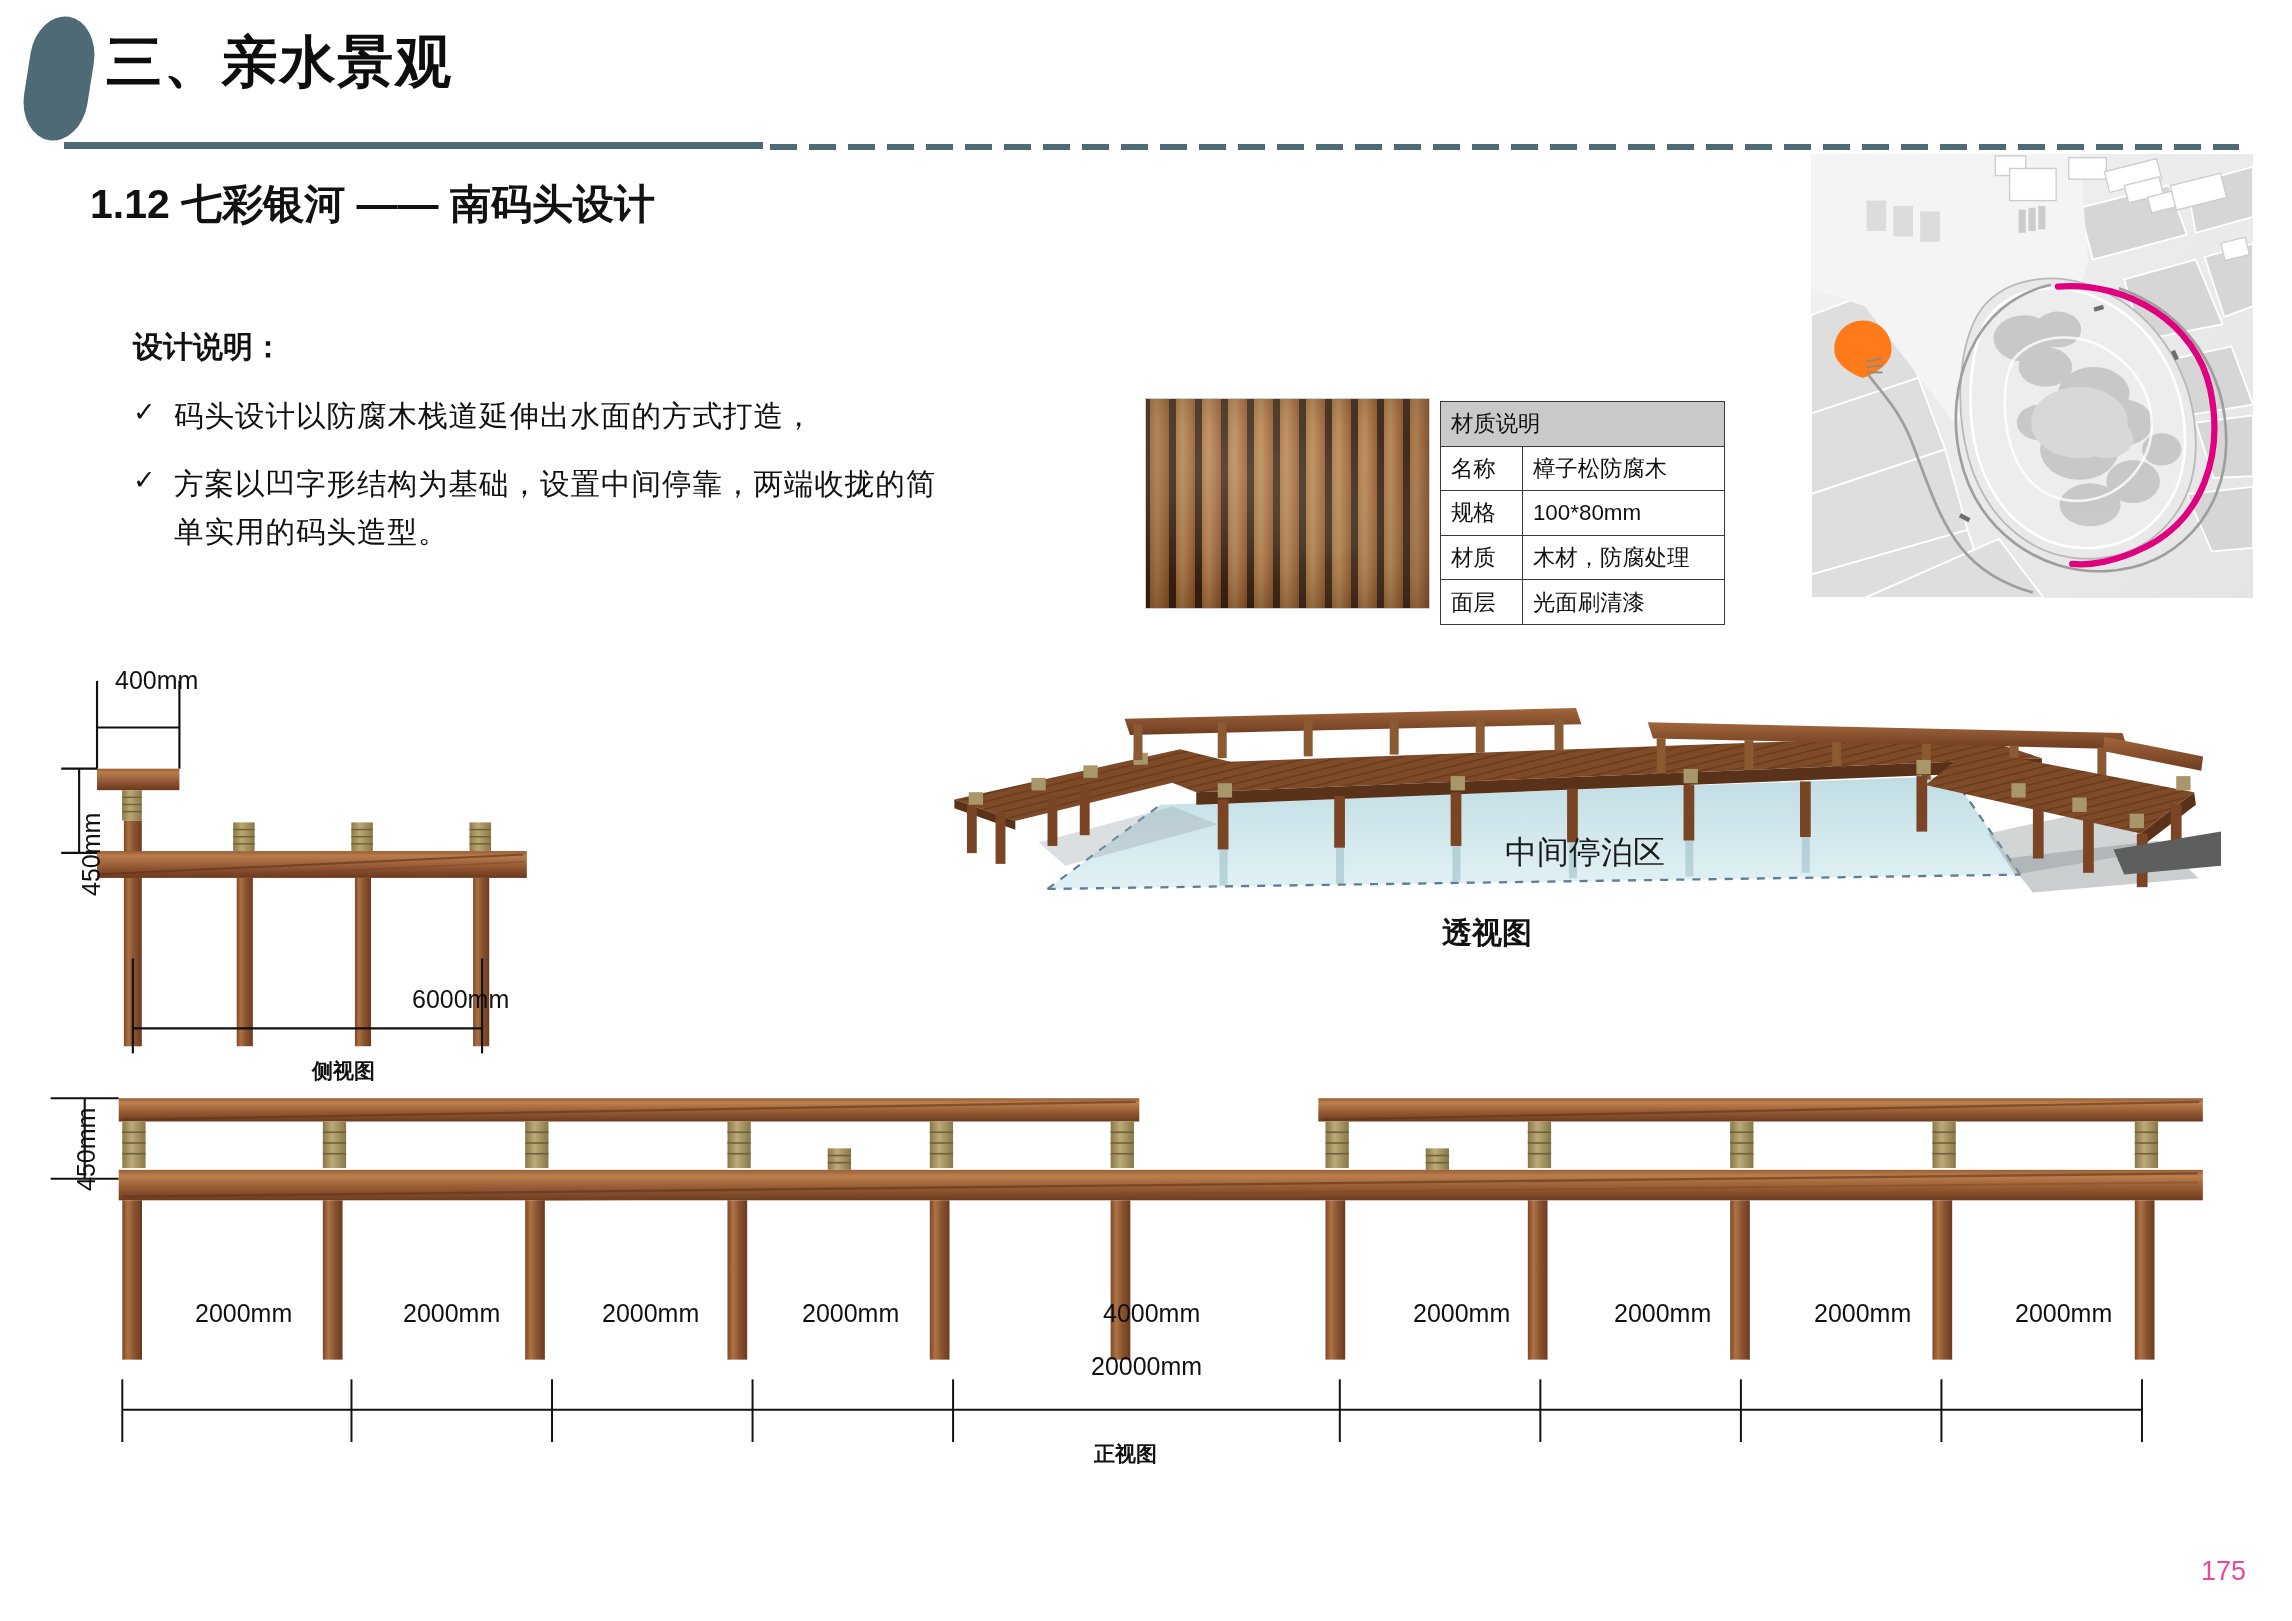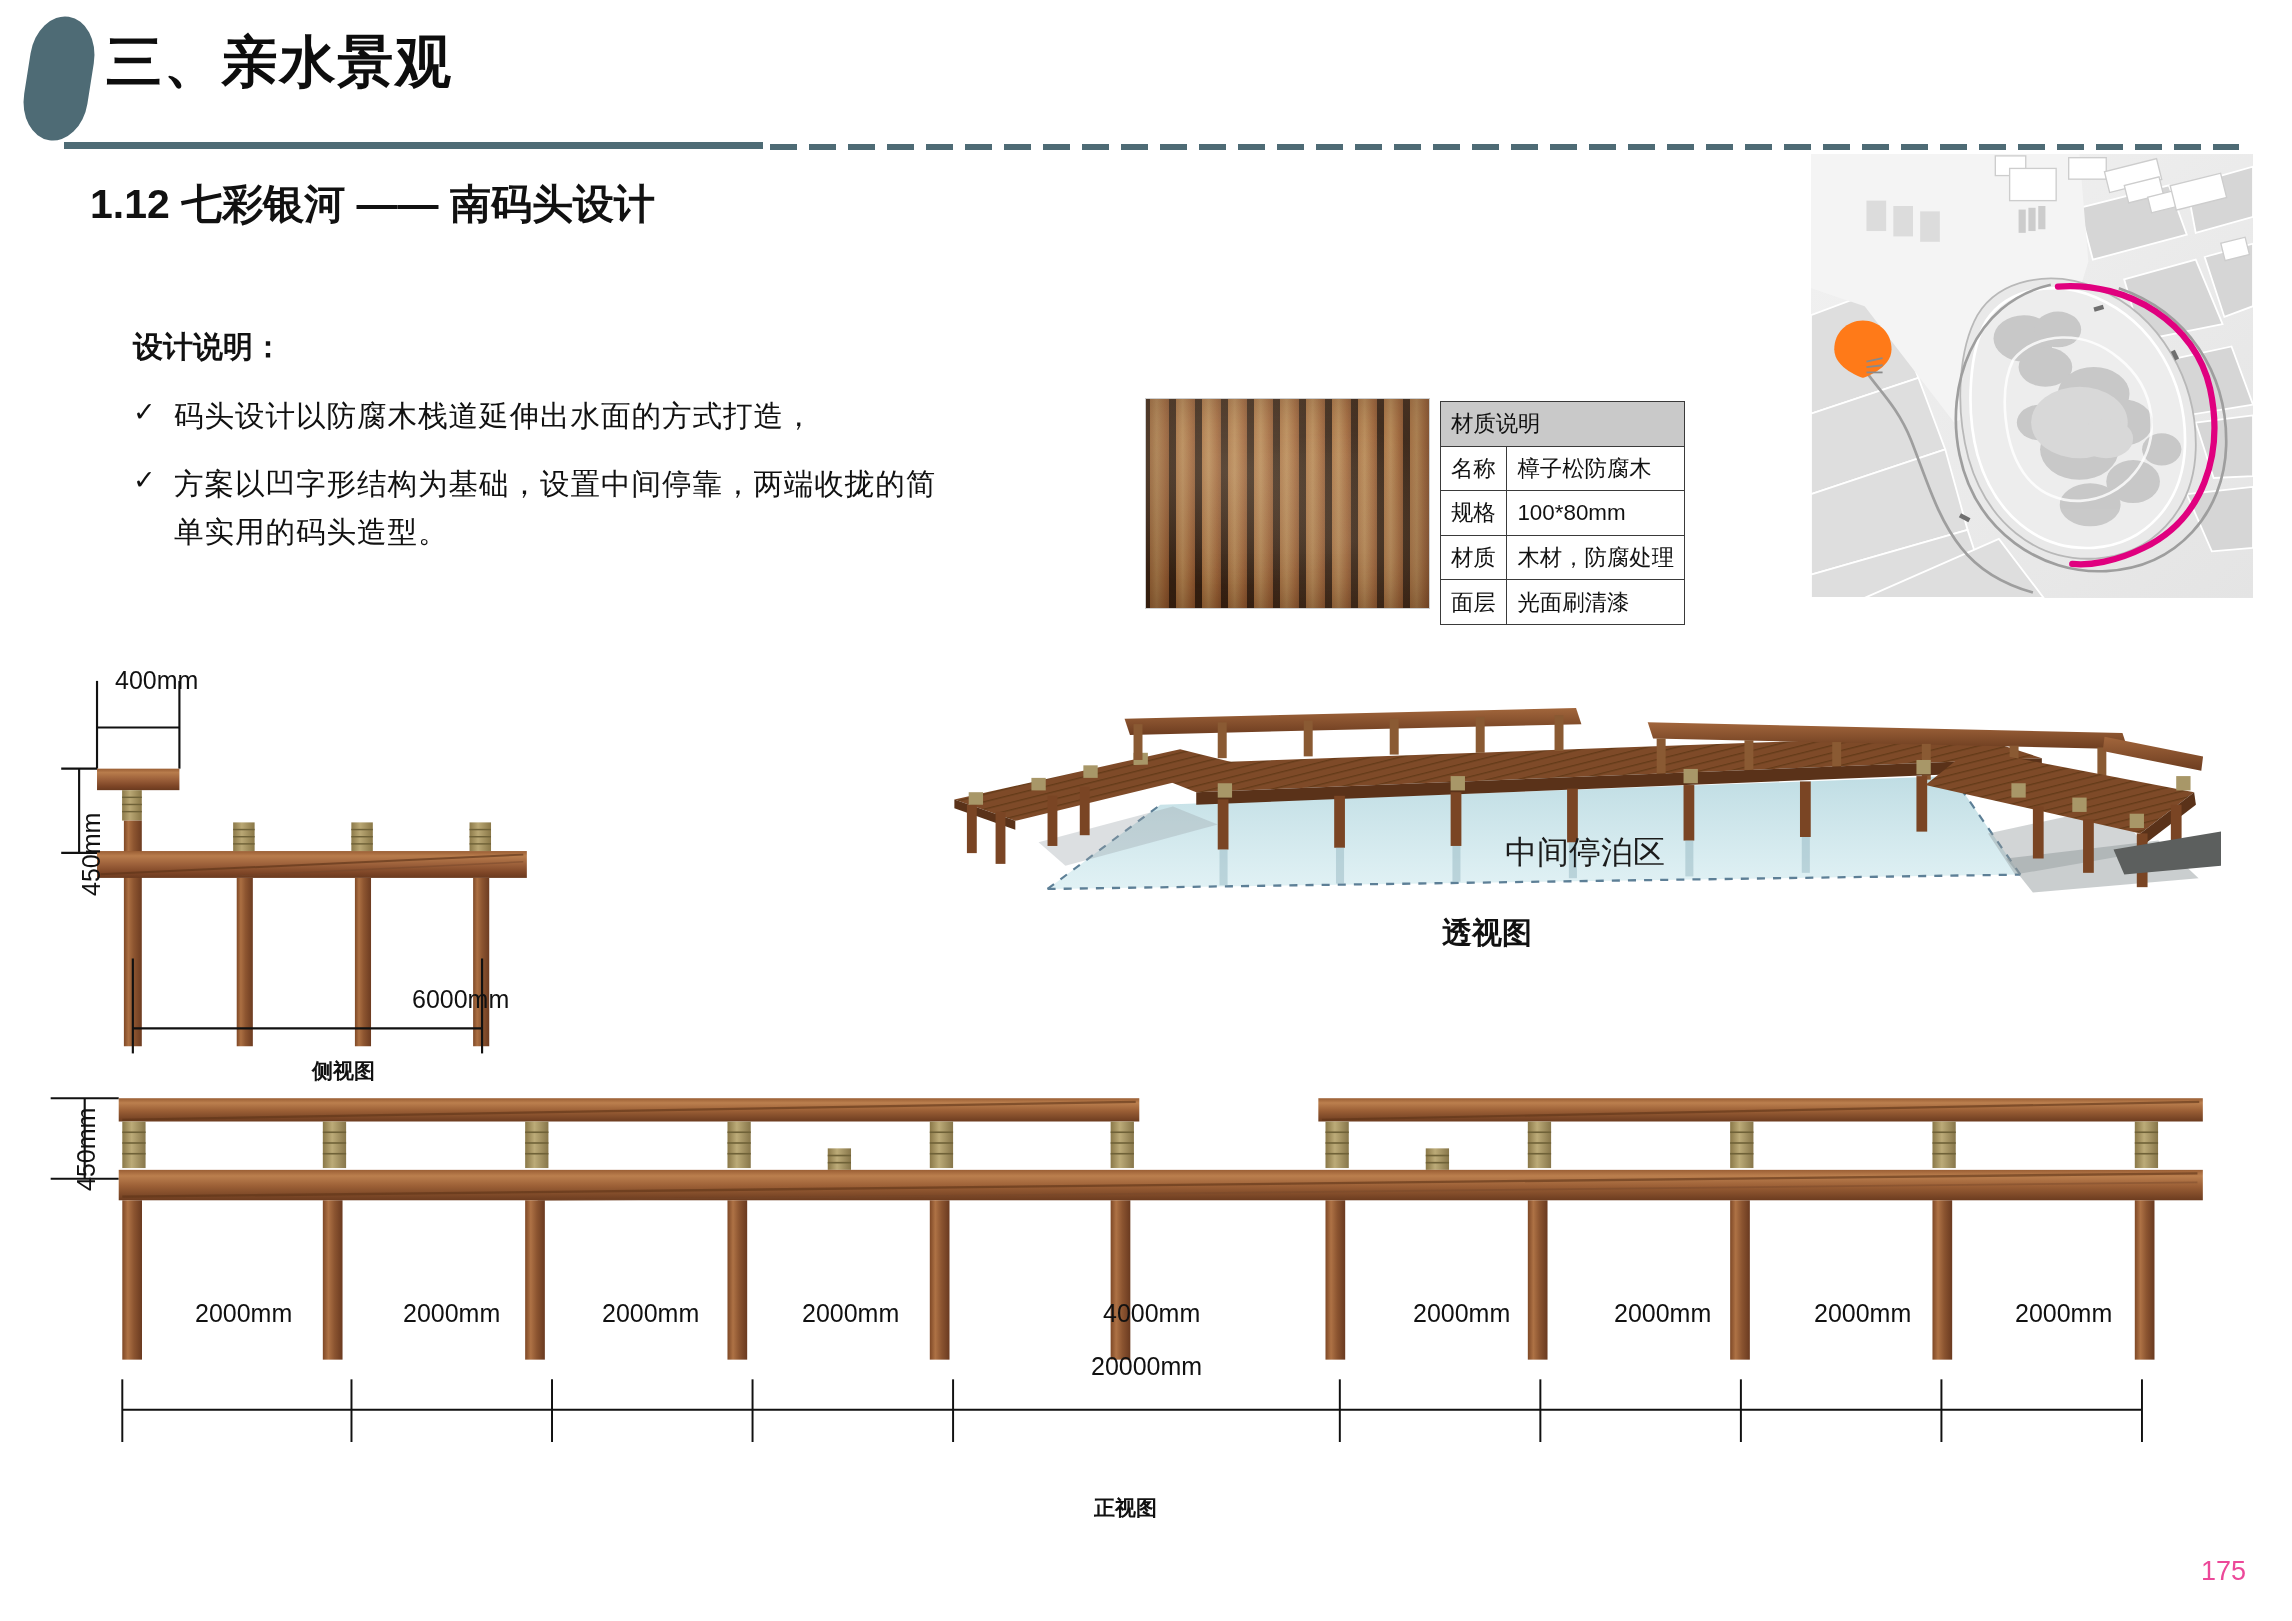--- a/index.html
+++ b/index.html
@@ -66,21 +66,21 @@
   .swatch::after{
     content:""; position:absolute; inset:0;
     background:
       linear-gradient(to bottom, rgba(255,230,200,.10), rgba(60,30,10,.16)),
       radial-gradient(ellipse at 30% 35%, rgba(255,235,205,.18), transparent 60%),
       radial-gradient(ellipse at 72% 68%, rgba(255,235,205,.14), transparent 55%);
   }
 
   
   .mtbl {
-    position:absolute; left:1440px; top:401px; width:245px;
+    position:absolute; left:1440px; top:401px; width:285px;
     border-collapse:collapse; font-size:22.4px; color:#111;
     background:#fff;
   }
   .mtbl td, .mtbl th {
     border:1.8px solid #3a3a3a; padding:6.3px 9.9px; text-align:left;
     font-weight:normal; white-space:nowrap;
   }
   .mtbl .hdr { background:#c9c9c9; font-size:22.4px; }
   .mtbl .k { width:82px; }
 
@@ -617,18 +617,18 @@
   <div class="dlabel" style="left:403px; top:1299px;">2000mm</div>
   <div class="dlabel" style="left:602px; top:1299px;">2000mm</div>
   <div class="dlabel" style="left:802px; top:1299px;">2000mm</div>
   <div class="dlabel" style="left:1103px; top:1299px;">4000mm</div>
   <div class="dlabel" style="left:1413px; top:1299px;">2000mm</div>
   <div class="dlabel" style="left:1614px; top:1299px;">2000mm</div>
   <div class="dlabel" style="left:1814px; top:1299px;">2000mm</div>
   <div class="dlabel" style="left:2015px; top:1299px;">2000mm</div>
 
   <div class="dlabel" style="left:1091px; top:1352px;">20000mm</div>
-  <div class="viewname" style="left:1094px; top:1494px;text-align:right;">正视图</div>
+  <div class="viewname" style="left:1094px; top:1440px;text-align:right;">正视图</div>
 
   <div class="pagenum">175</div>
 
 </div>
 
 
 </body></html>

